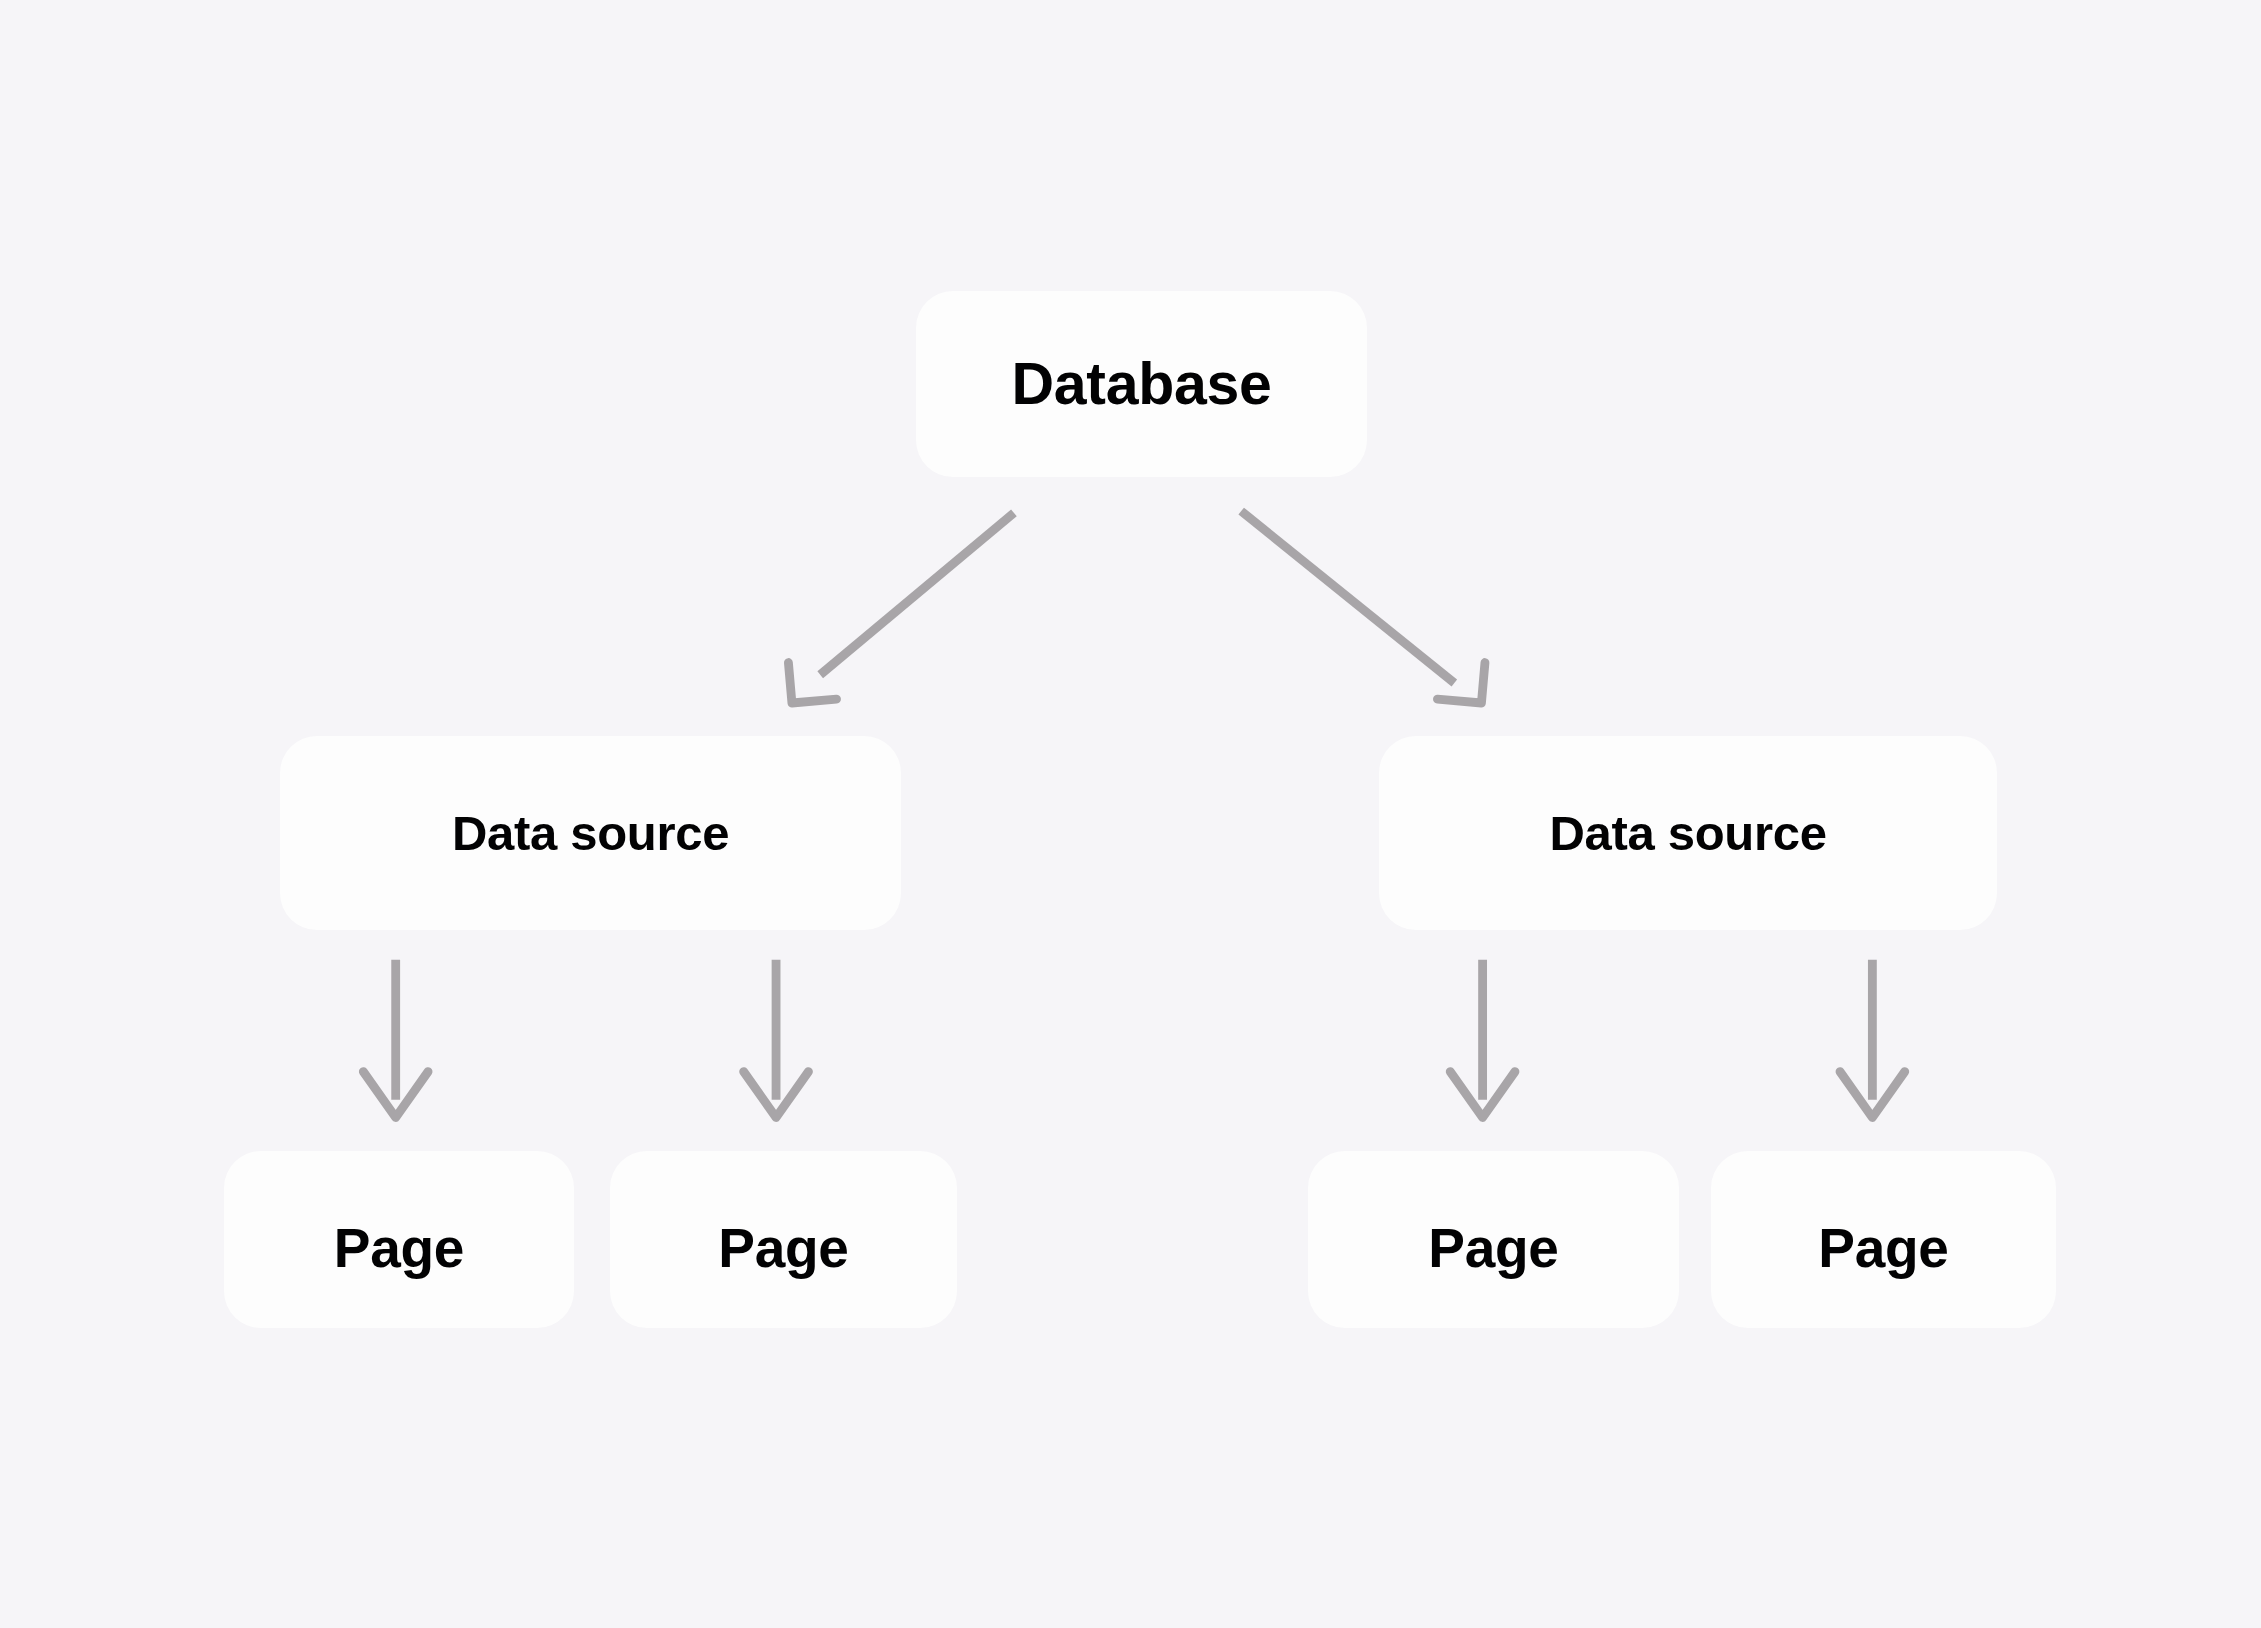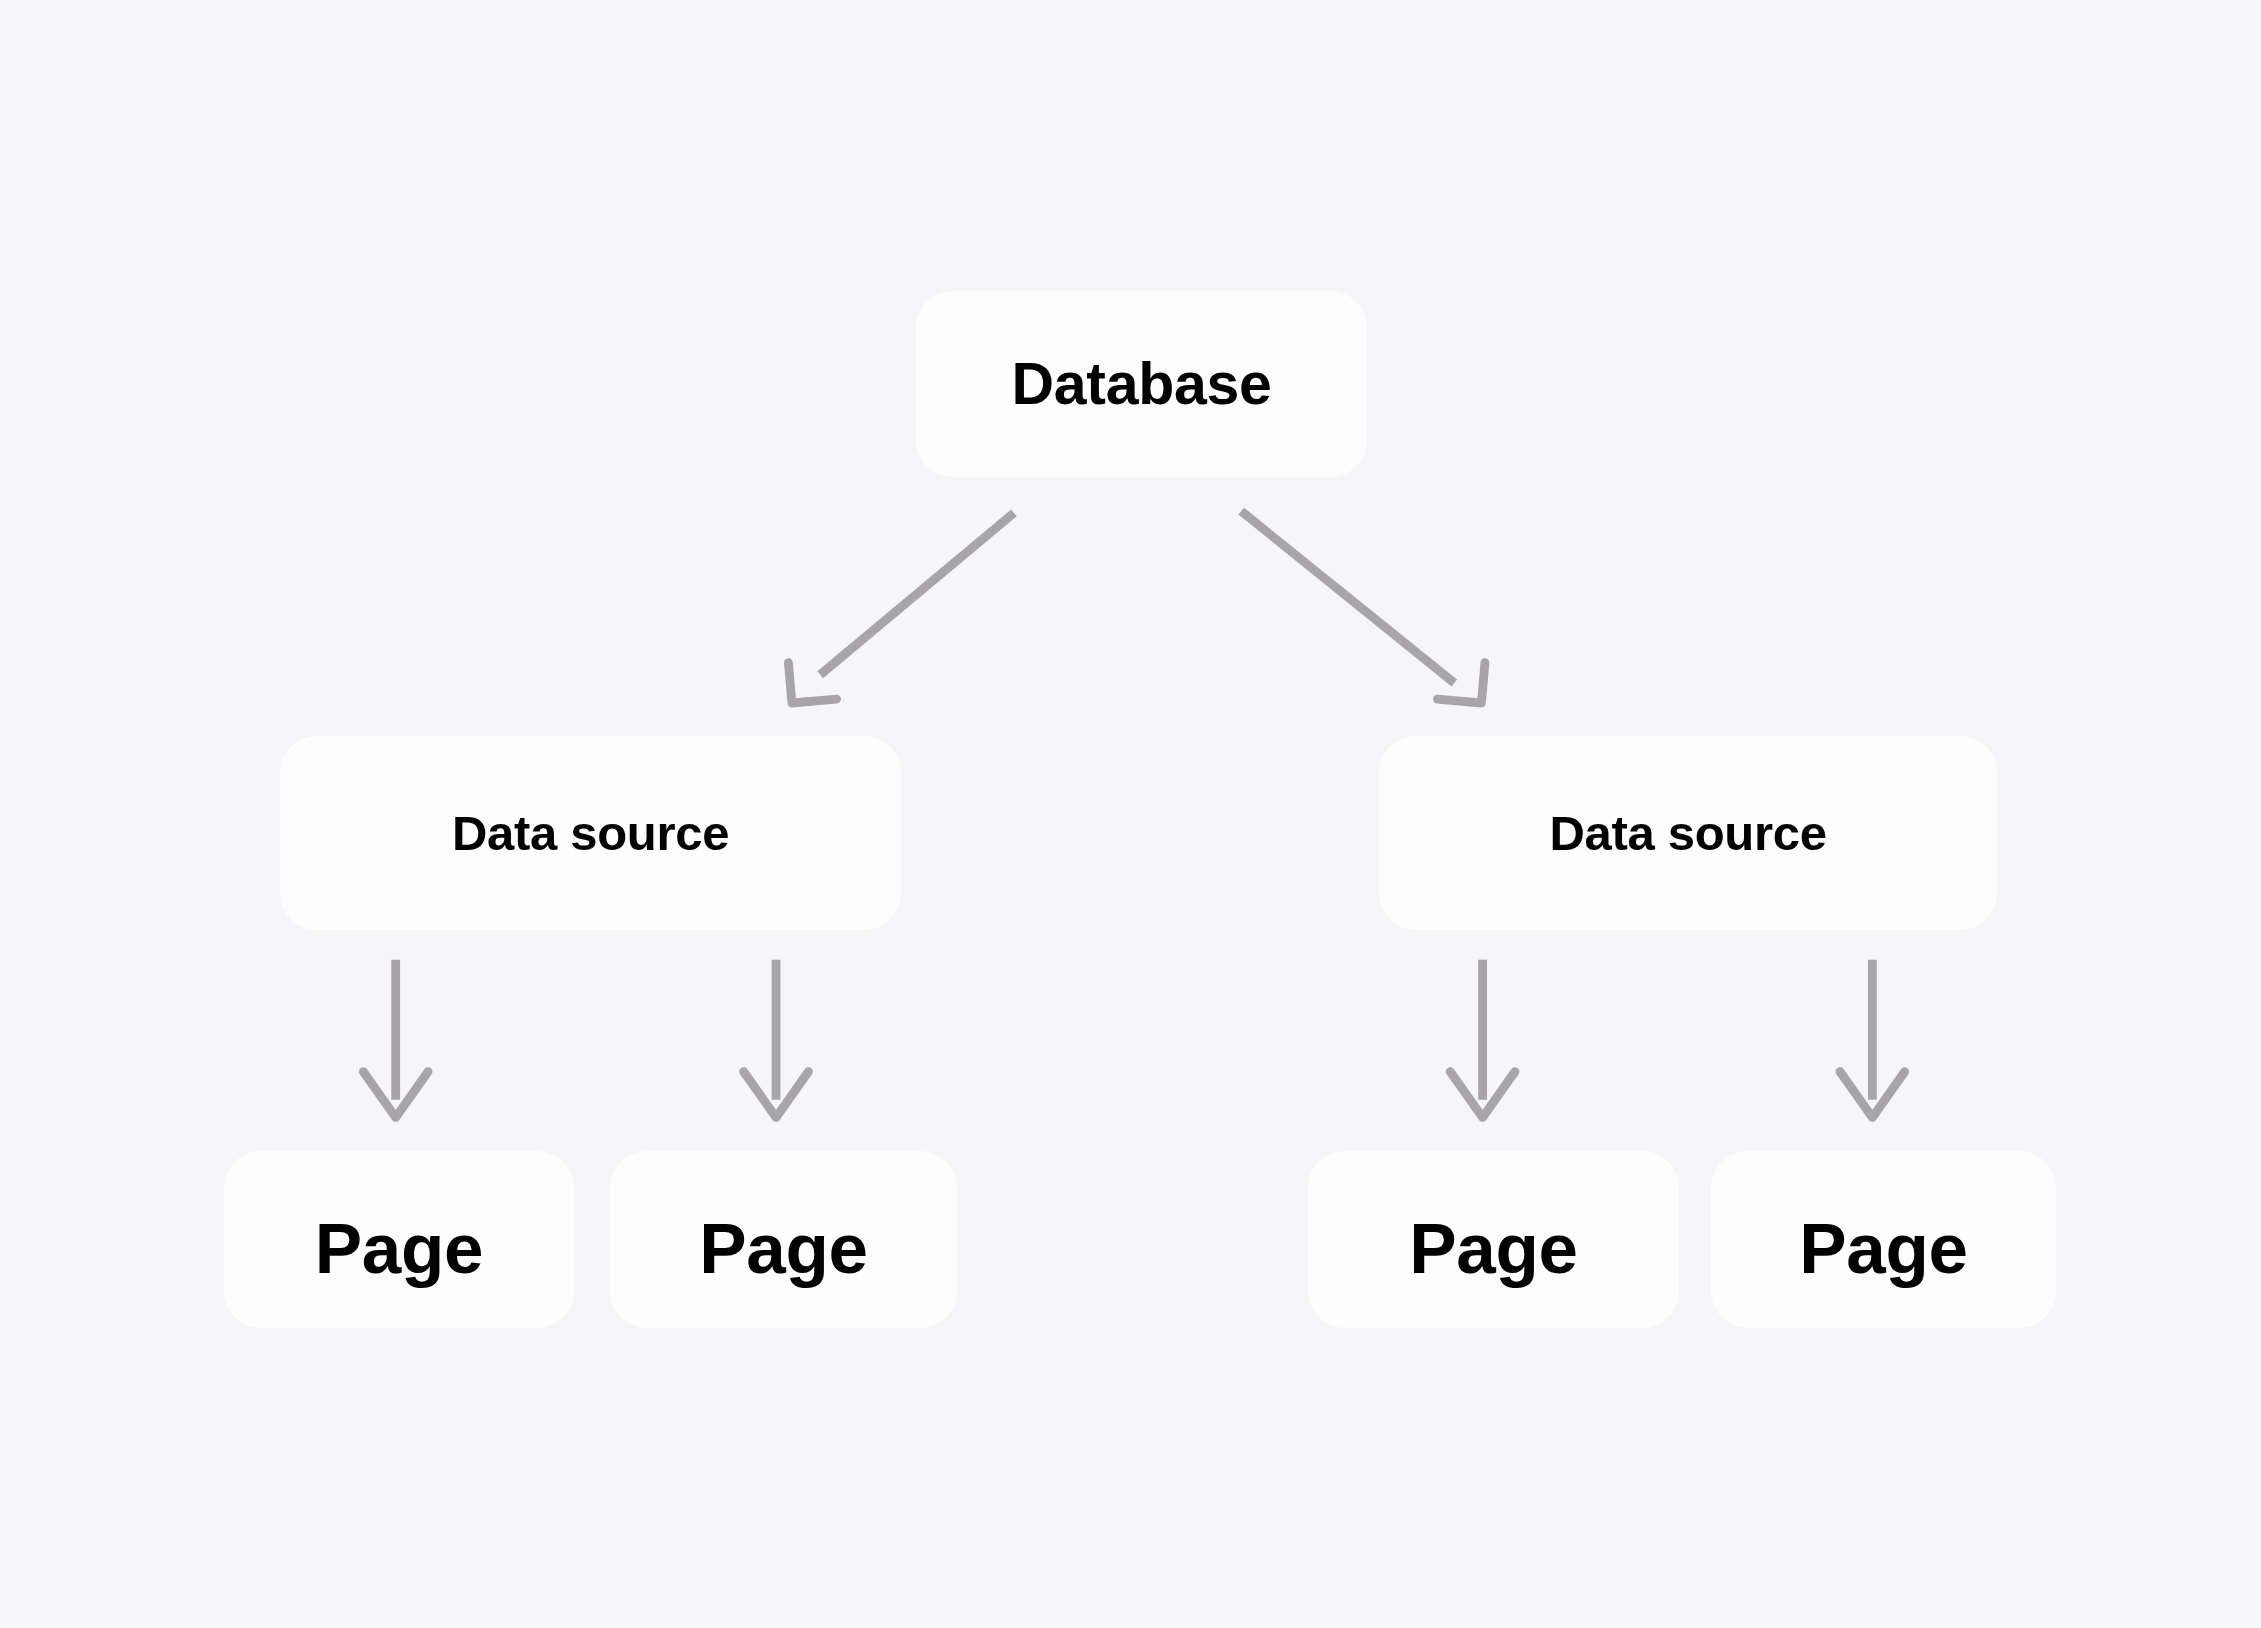--- a/index.html
+++ b/index.html
@@ -86,21 +86,21 @@
     top: 1151px;
     width: 371px;
     height: 177px;
   }
   #node-page-4 {
     left: 1711px;
     top: 1151px;
     width: 345px;
     height: 177px;
   }
-  .node-page .node-label { font-size: 71px; margin-top: 17px; }
+  .node-page .node-label { font-size: 55px; margin-top: 17px; }
 </style>
 </head>
 <body>
 
 <div id="diagram-canvas">
 
   <svg id="edges-layer" viewBox="0 0 3840 2765" width="2261" height="1628" xmlns="http://www.w3.org/2000/svg">
 
     <g>
       <path d="M 1722 871 L 1393 1146" fill="none" stroke="#a8a5a8" stroke-width="15" stroke-linecap="butt" stroke-linejoin="round"></path>

